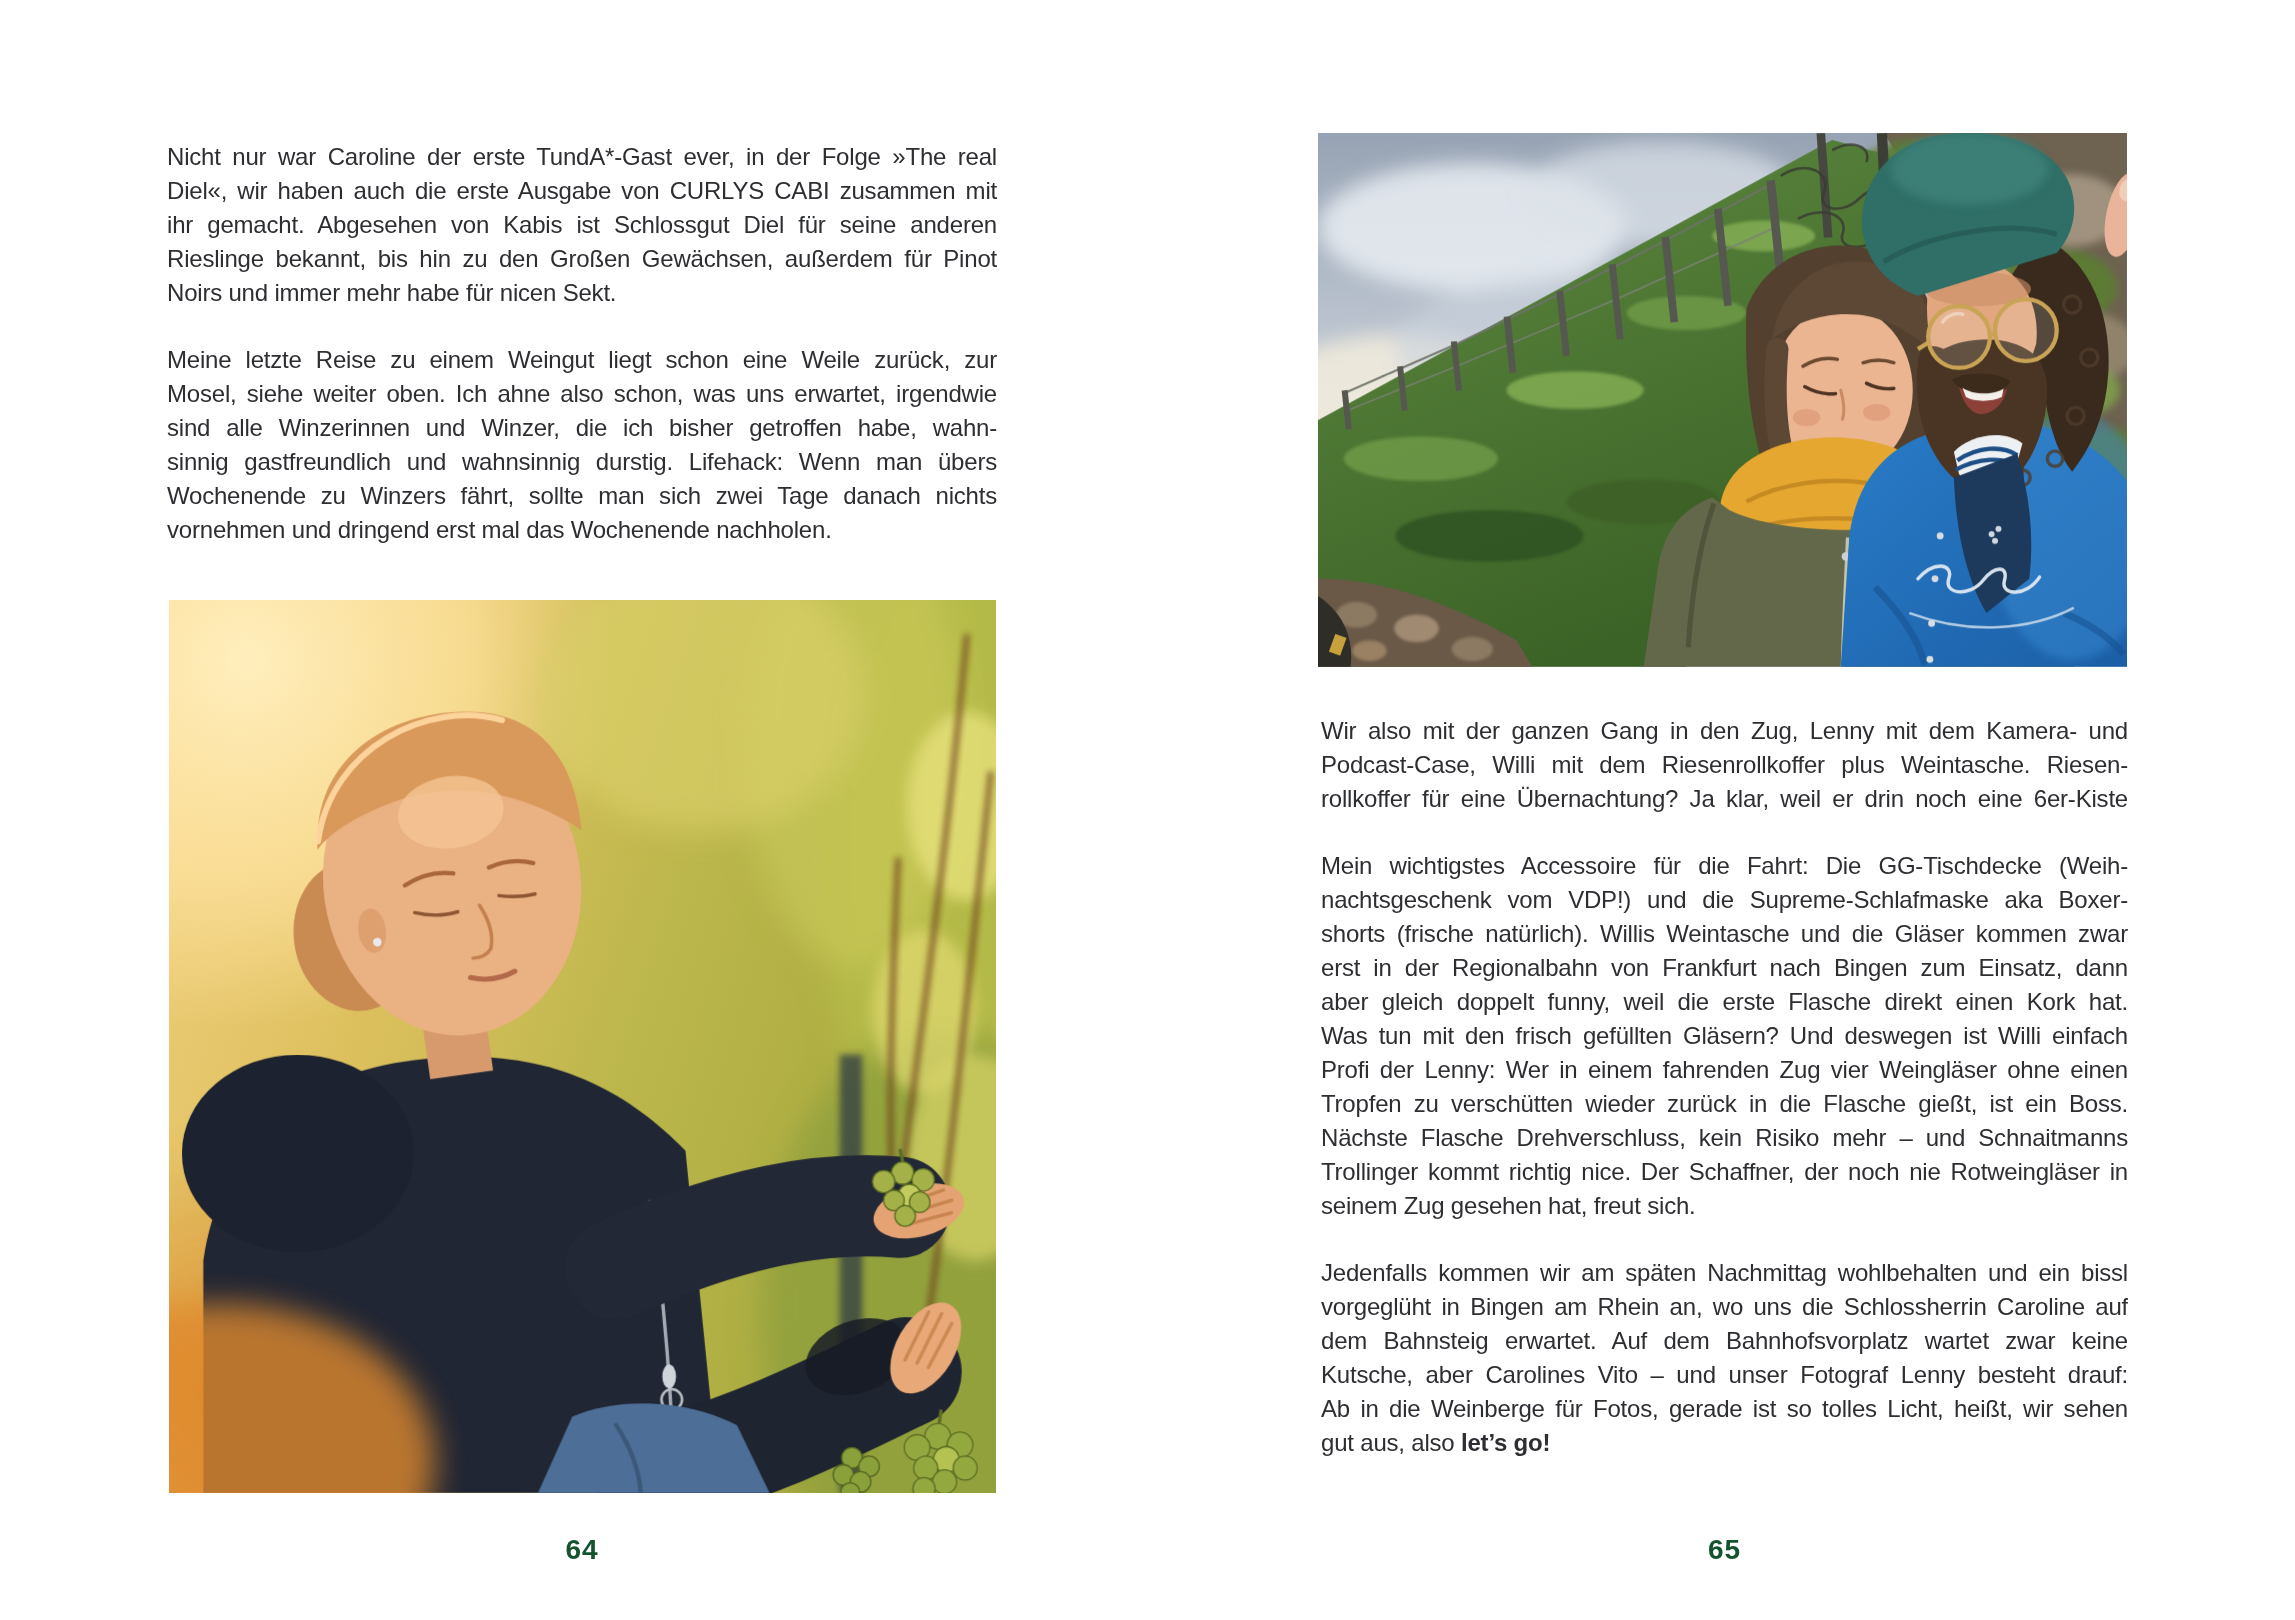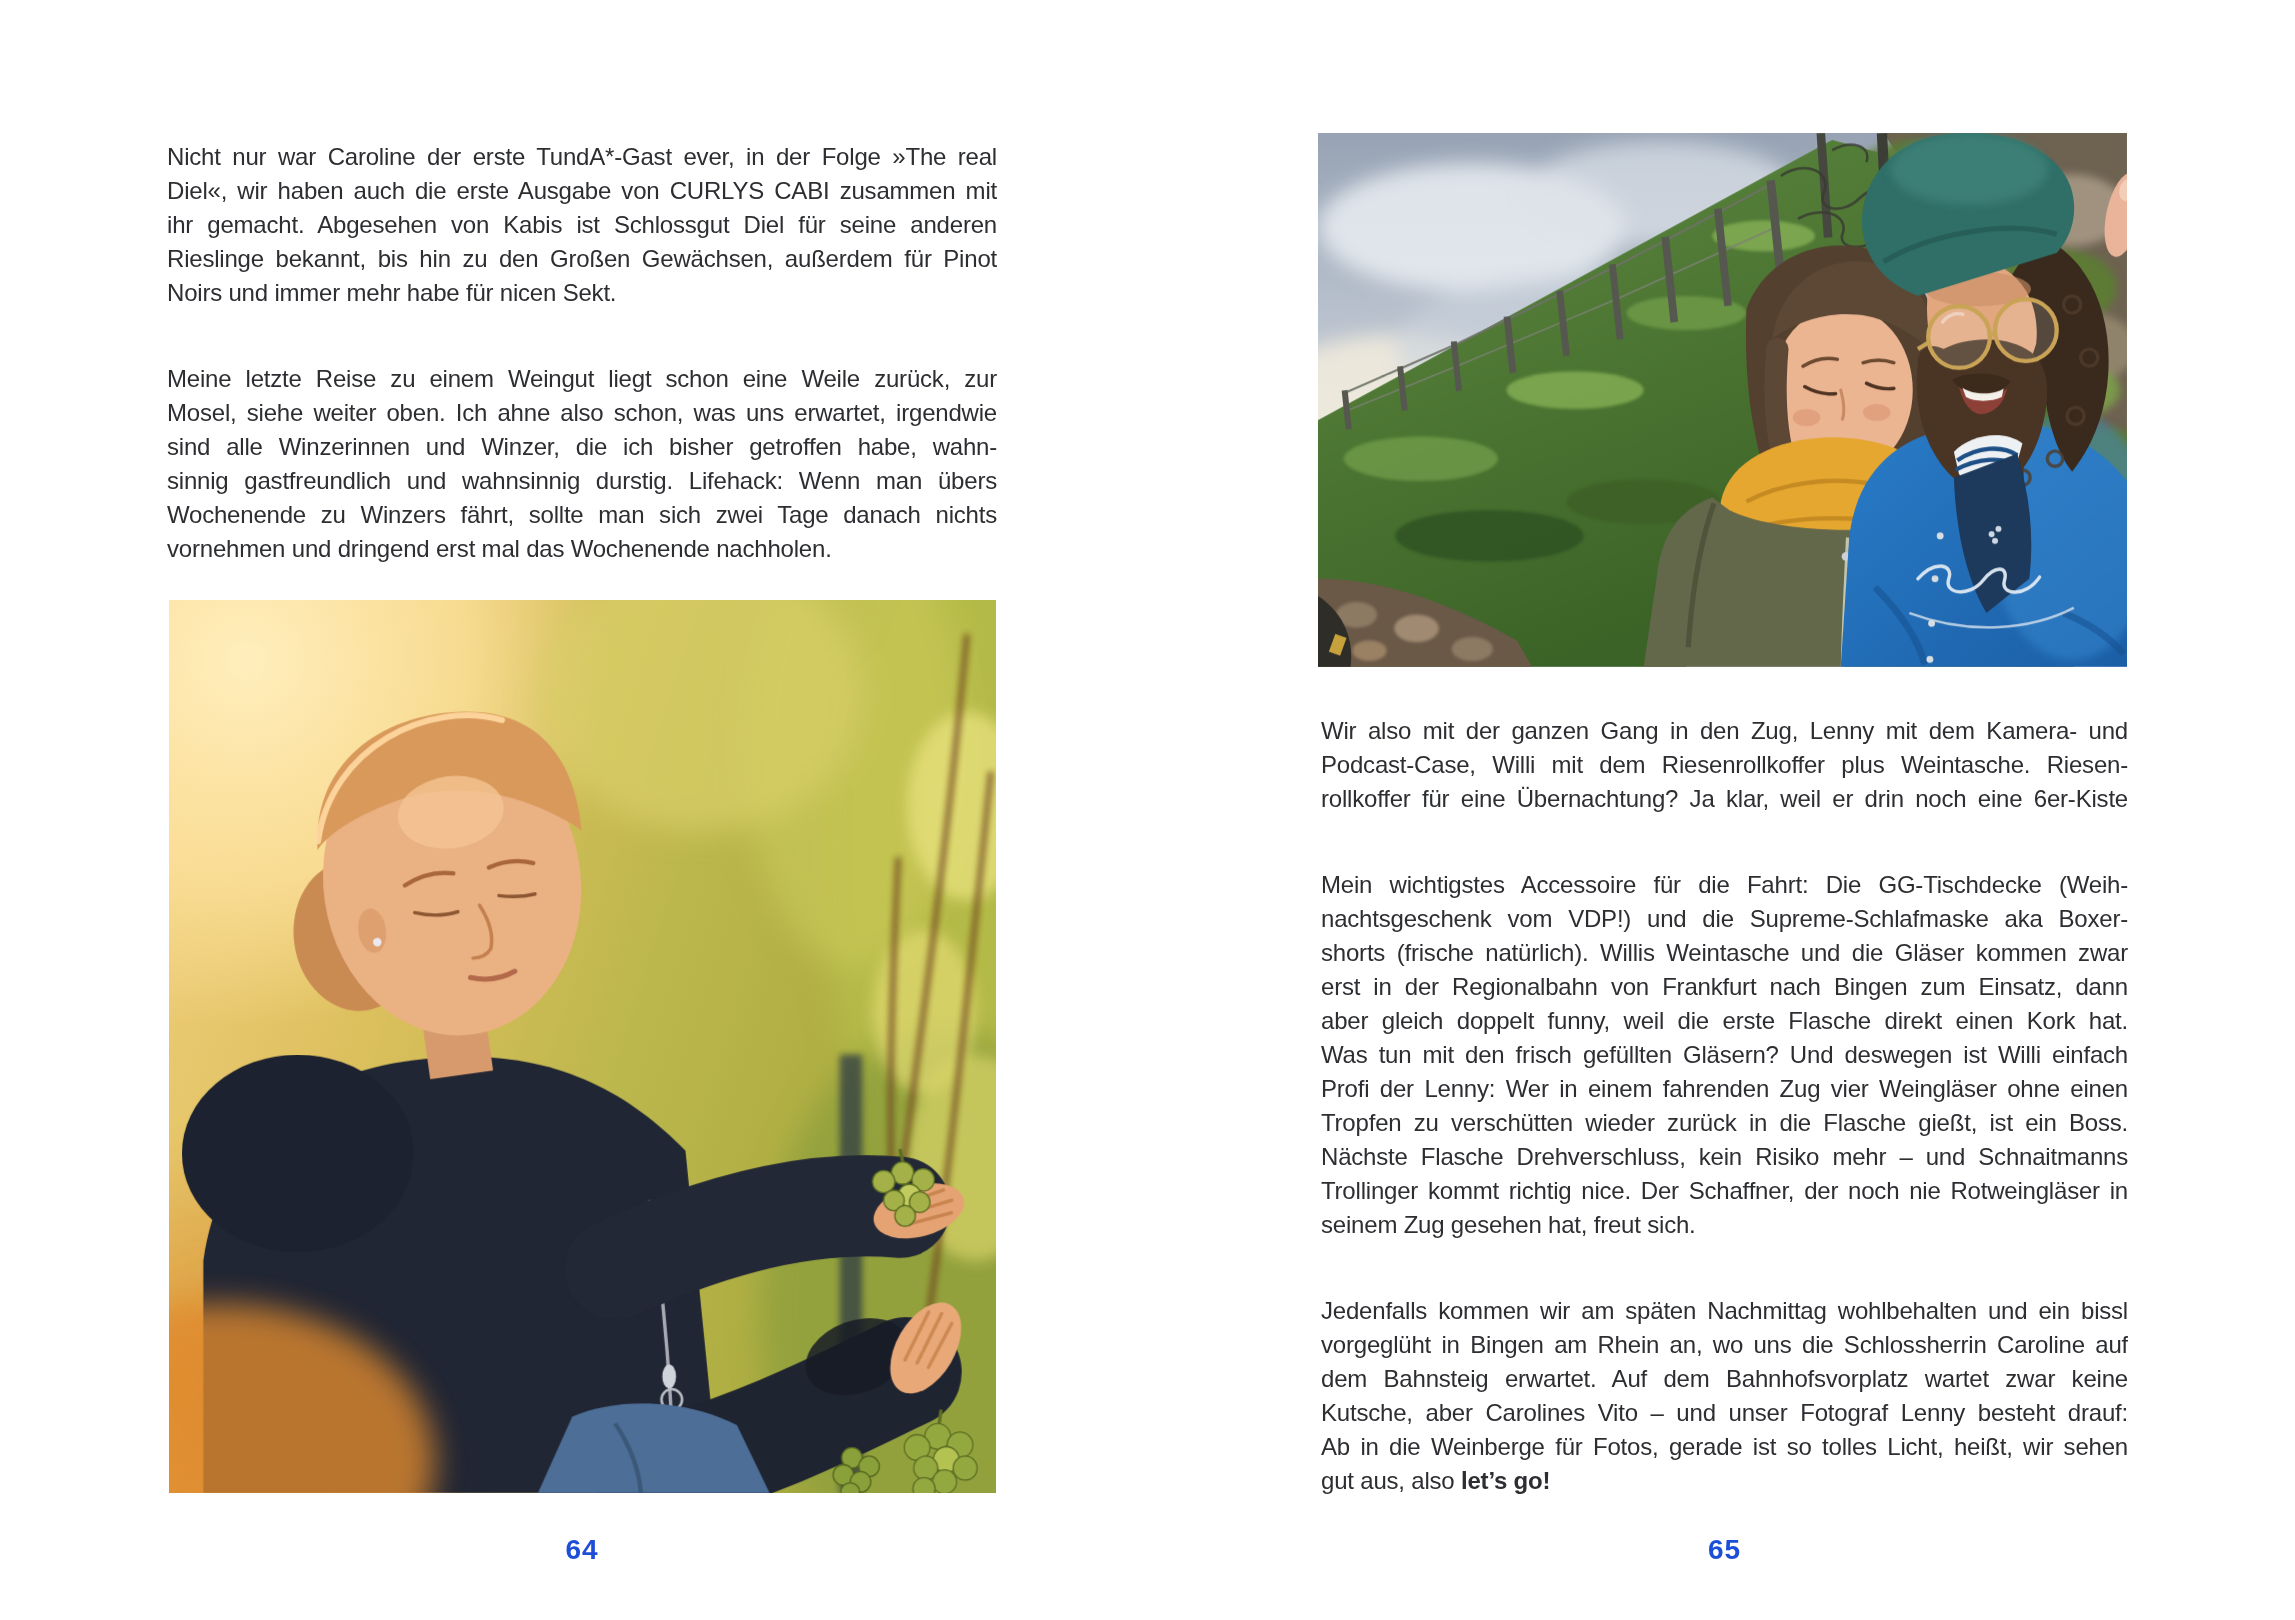--- a/index.html
+++ b/index.html
@@ -4,34 +4,34 @@
 <style>
   html,body{margin:0;padding:0;}
   body{
     width:2295px;height:1621px;background:#ffffff;position:relative;
     font-family:"Liberation Sans", sans-serif;color:#2d2e32;overflow:hidden;
   }
   .spread{position:absolute;inset:0;}
   .text-col{position:absolute;}
   .left-text{left:167px;top:140px;width:830px;}
   .right-text{left:1321px;top:714px;width:807px;}
-  .para + .para{margin-top:52px;}
+  .para + .para{margin-top:33px;}
   .line{
     font-size:24px;line-height:34px;letter-spacing:-0.2px;
     text-align:justify;text-align-last:justify;height:34px;overflow:hidden;
   }
   .line.last{text-align-last:left;}
   .bold{font-weight:700;}
   .photo{position:absolute;margin:0;padding:0;overflow:hidden;}
   .photo svg{width:100%;height:100%;display:block;}
   .photo-left{left:169px;top:600px;width:827px;height:893px;}
   .photo-right{left:1318px;top:133px;width:809px;height:534px;}
   .page-num{
     position:absolute;text-align:center;font-size:28px;font-weight:800;
-    color:#1d4ed8;letter-spacing:0.9px;
+    color:#14532d;letter-spacing:0.9px;
   }
   .num-left{left:167px;top:1534px;width:830px;}
   .num-right{left:1321px;top:1534px;width:807px;}
 </style>
 </head>
 <body>
 
 <div class="spread">
 
   <section>

